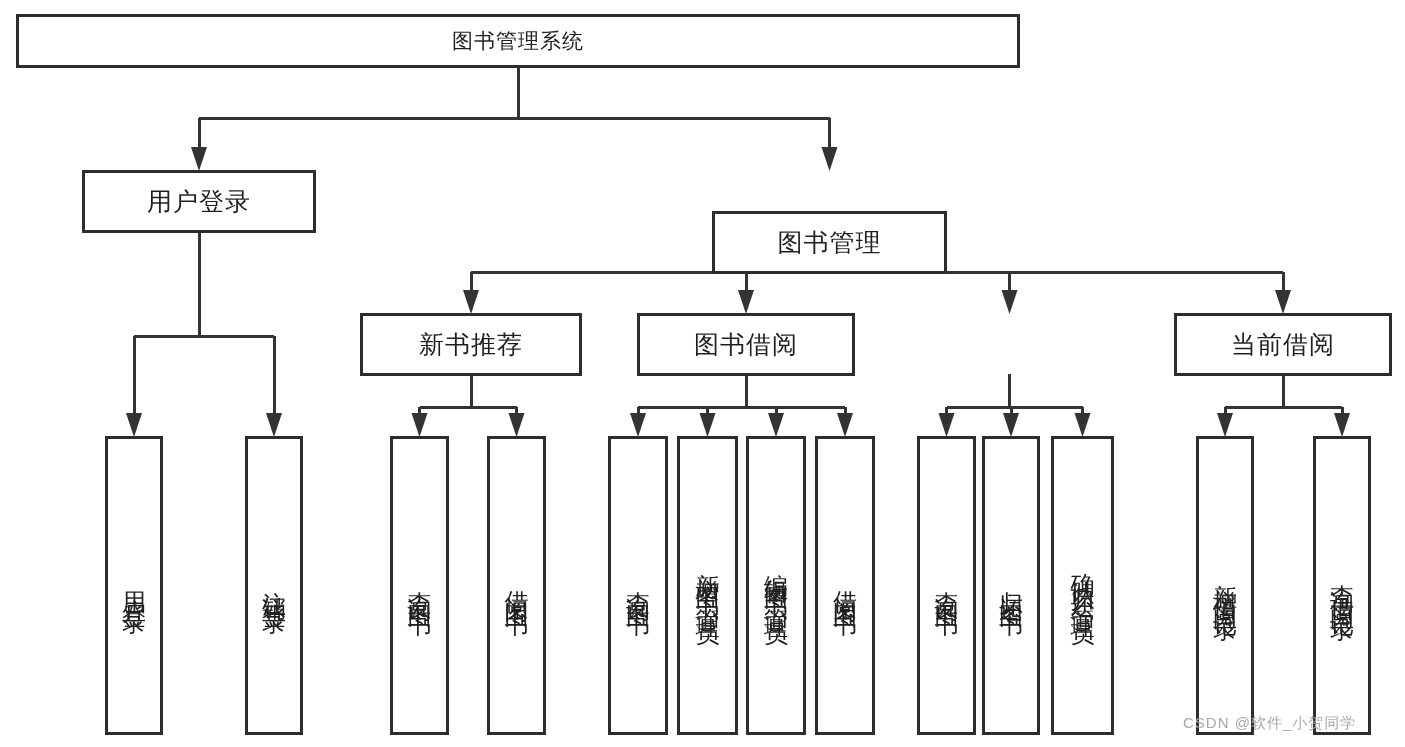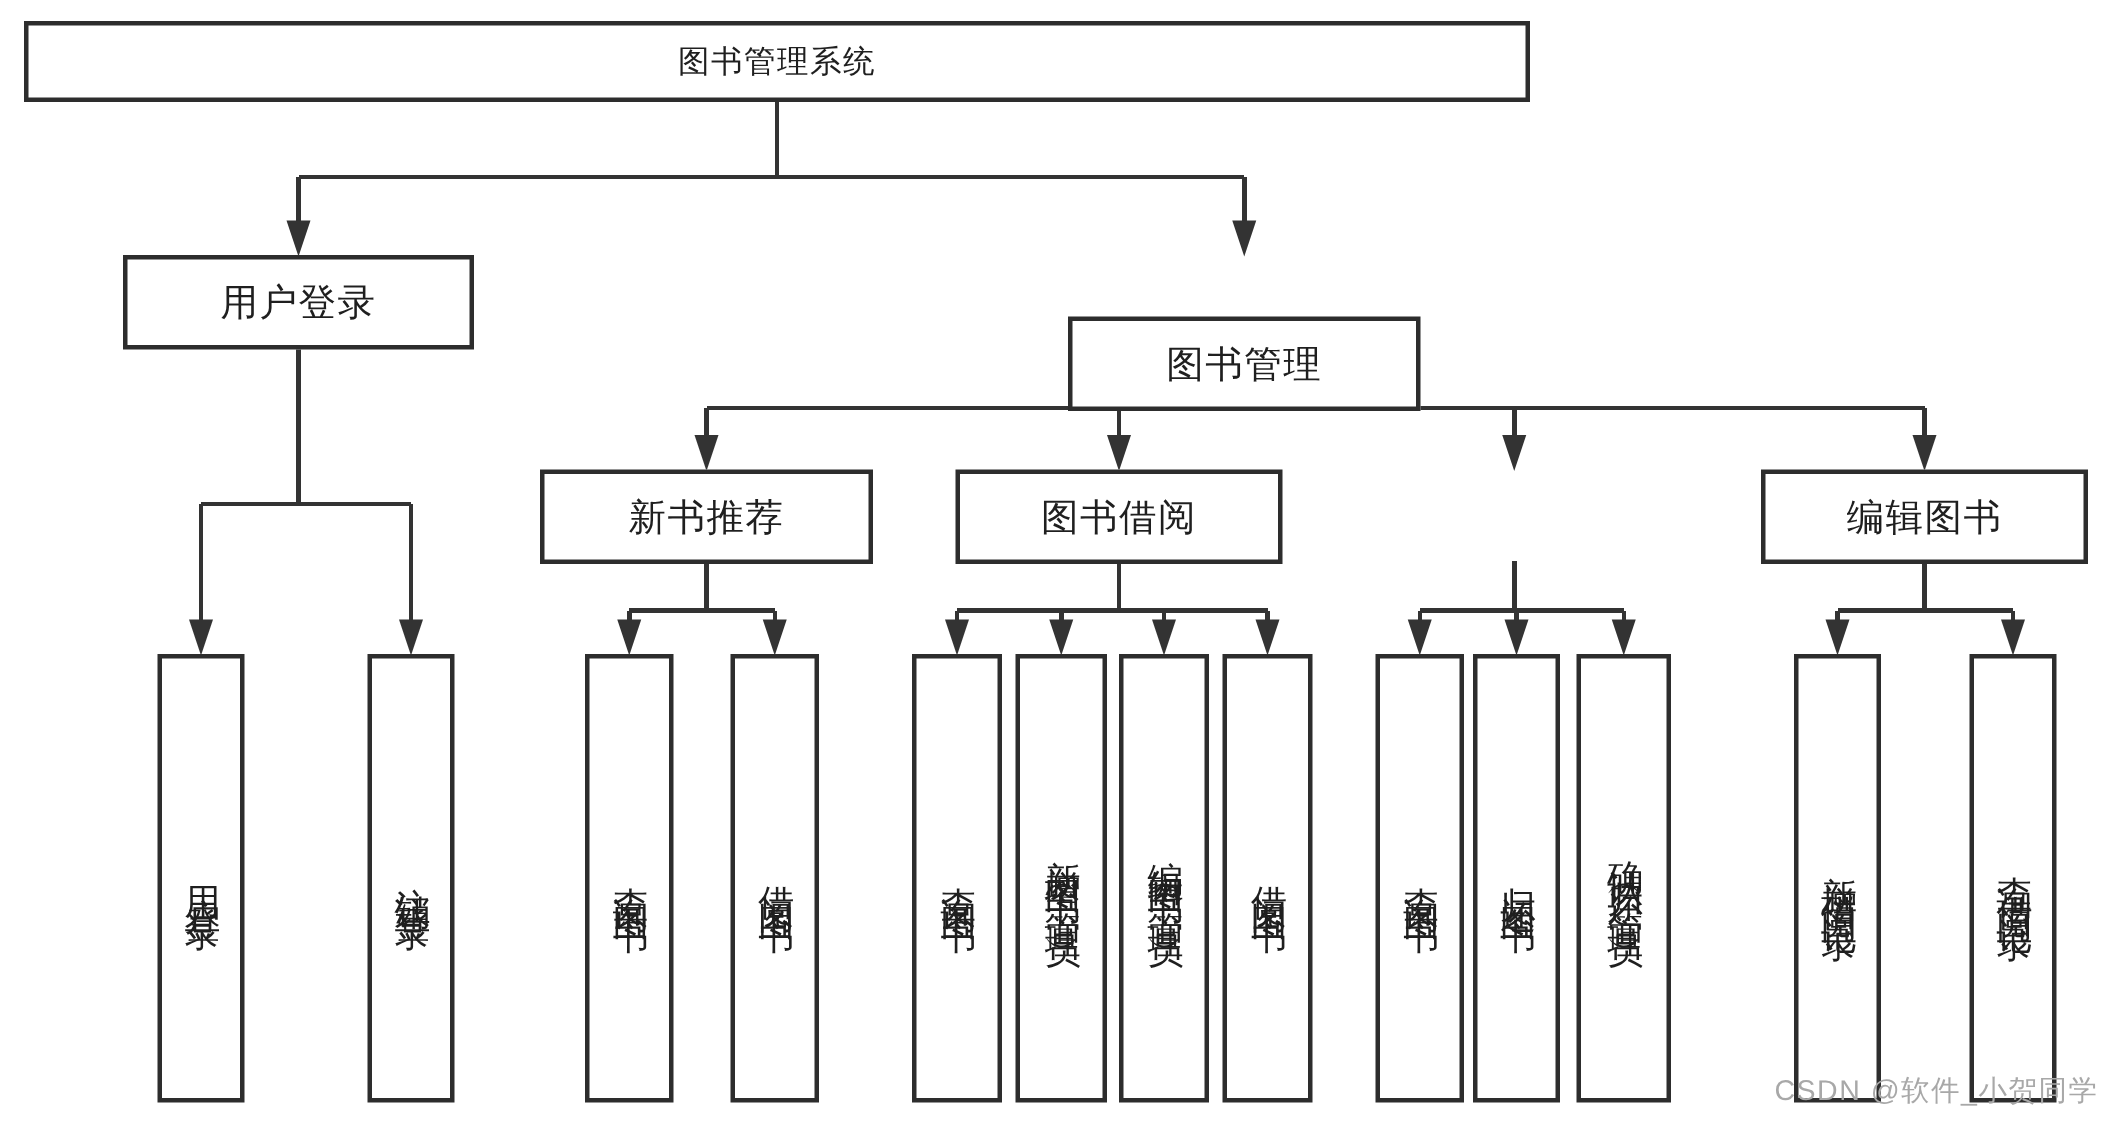--- a/index.html
+++ b/index.html
@@ -47,21 +47,21 @@
     font-size: 24px;
     letter-spacing: 7px;
     line-height: 1;
     white-space: nowrap;
   }
   #watermark {
     position: absolute;
     left: 1183px;
     top: 714px;
     z-index: 3;
-    font-size: 19px;
+    font-size: 15px;
     letter-spacing: 1px;
     color: var(--wm, #a8a8a8);
     white-space: nowrap;
   }
 </style>
 </head>
 <body>
 
 <div id="canvas" style="--bg: #ffffff; --boxbg: #ffffff; --border: #2d2d2d; --text: #1f1f1f; --wm: #a8a8a8;">
   <svg id="edges" width="1405" height="747" viewBox="0 0 1405 747">
@@ -142,21 +142,21 @@
     <div class="node h" style="left: 712px; top: 170px; width: 235px; height: 63px; margin-top: 41px;">
       <span class="lbl">图书管理</span>
     </div>
     <div class="node h" style="left: 637px; top: 313px; width: 218px; height: 63px;">
       <span class="lbl">图书借阅</span>
     </div>
     <div class="node h" style="left: 360px; top: 313px; width: 222px; height: 63px;">
       <span class="lbl">新书推荐</span>
     </div>
     <div class="node h" style="left: 1174px; top: 313px; width: 218px; height: 63px;">
-      <span class="lbl">编辑图书</span>
+      <span class="lbl">当前借阅</span>
     </div>
     <div class="node v" style="left: 105px; top: 436px; width: 58px; height: 299px;">
       <span class="lbl">用户登录</span>
     </div>
     <div class="node v" style="left: 245px; top: 436px; width: 58px; height: 299px;">
       <span class="lbl">注销登录</span>
     </div>
     <div class="node v" style="left: 390px; top: 436px; width: 59px; height: 299px;">
       <span class="lbl">查询图书</span>
     </div>

